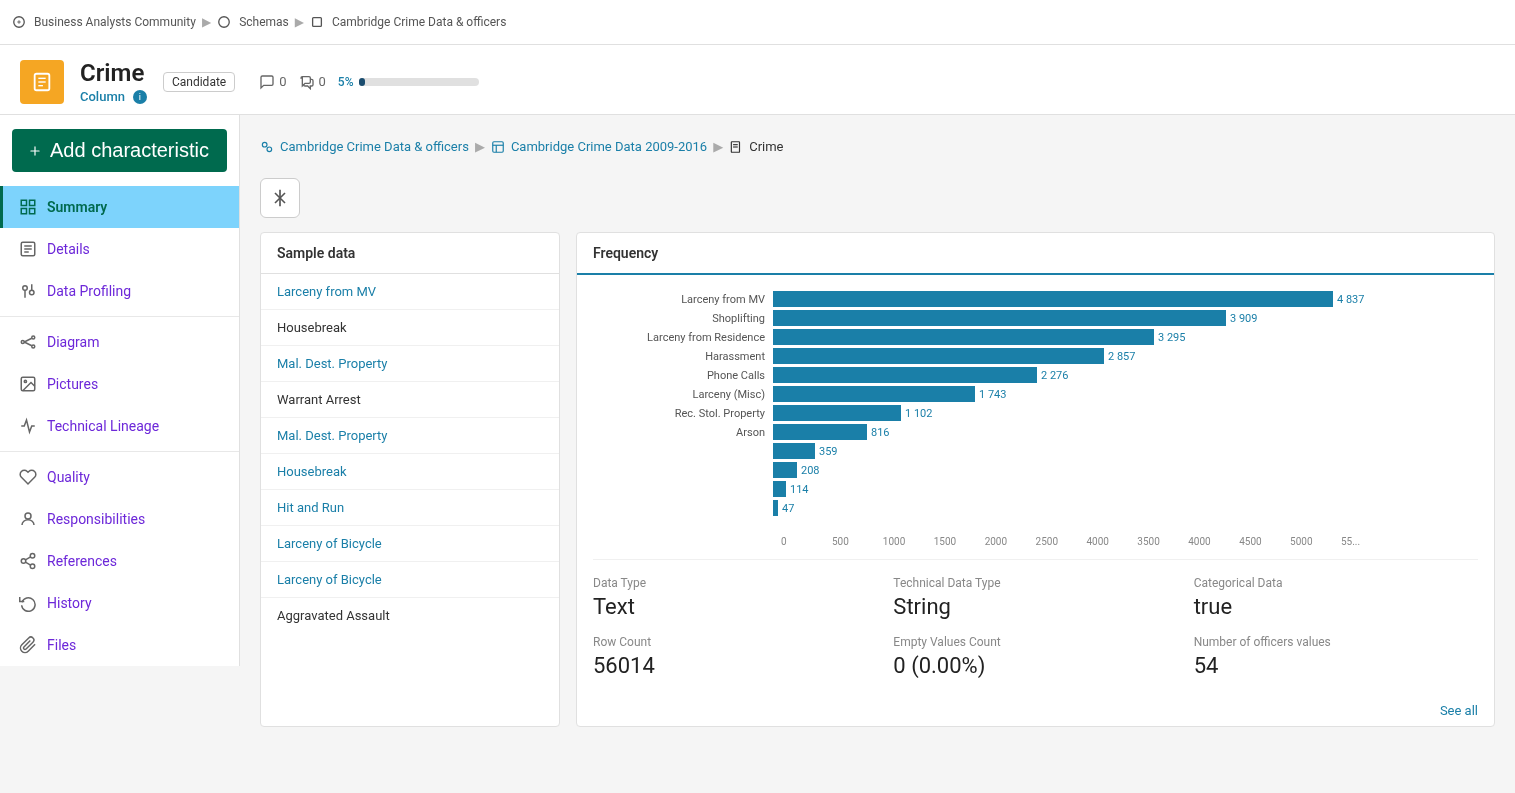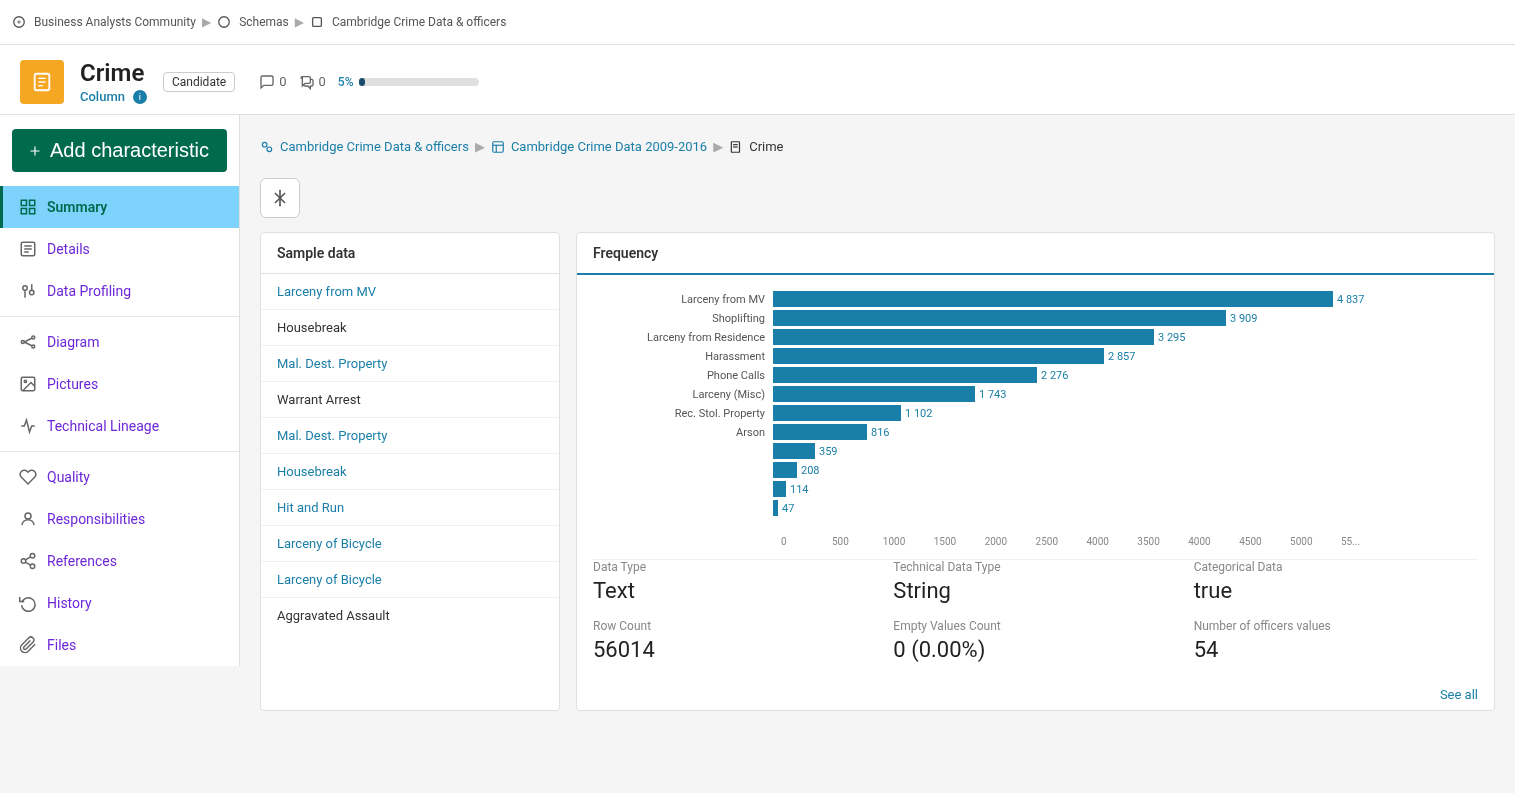--- a/index.html
+++ b/index.html
@@ -74,21 +74,21 @@
     .bar-label { width: 180px; text-align: right; font-size: 11px; color: #555; padding-right: 8px; flex-shrink: 0; }
     .bar-track { display: flex; align-items: center; }
     .bar-fill { height: 16px; background: #1a7fa8; display: inline-block; min-width: 2px; }
     .bar-value { font-size: 11px; color: #1a7fa8; margin-left: 4px; white-space: nowrap; }
 
     
     .x-axis { display: flex; padding-left: 188px; gap: 0; margin-bottom: 8px; }
     .x-tick { font-size: 10px; color: #888; }
 
     
-    .stats-grid { display: grid; grid-template-columns: repeat(3, 1fr); gap: 16px; margin-top: 12px; border-top: 1px solid #f0f0f0; padding-top: 0; }
+    .stats-grid { display: grid; grid-template-columns: repeat(3, 1fr); gap: 16px; margin-top: 12px; border-top: 1px solid #f0f0f0; padding-top: 16px; }
     .stat-item { }
     .stat-label { font-size: 12px; color: #888; margin-bottom: 4px; }
     .stat-value { font-size: 22px; font-weight: 400; color: #222; }
 
     
     .see-all-wrap { text-align: right; padding: 8px 16px; }
     .see-all { color: #1a7fa8; font-size: 13px; cursor: pointer; text-decoration: none; }
 
     .sidebar-wrap { position: relative; }
   </style>

